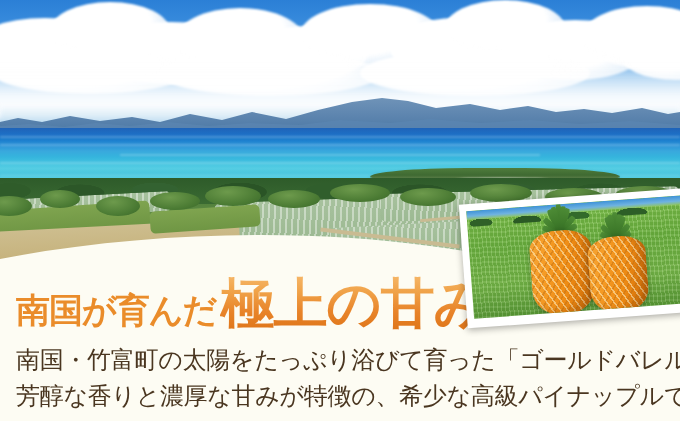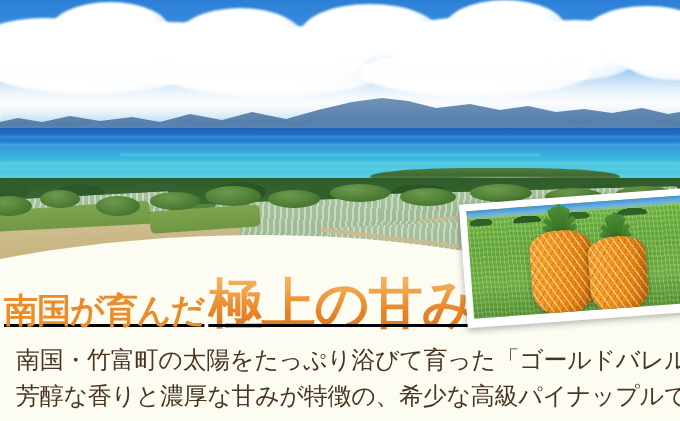--- a/index.html
+++ b/index.html
@@ -133,24 +133,23 @@
 
   
   .curve {
     position:absolute; left:0; top:226px; width:680px; height:195px;
   }
   .curve svg { display:block; width:680px; height:195px; }
 
   
   .headline {
     position:absolute;
-    left:4px; top:277px;
+    left:16px; top:277px;
     white-space:nowrap;
     line-height:1;
-    text-decoration:underline;
   }
   .hl-small {
     font-size:34px;
     font-weight:700;
     color:#ea8c2a;
     letter-spacing:-1px;
     vertical-align:baseline;
   }
   .hl-big {
     font-size:54px;

